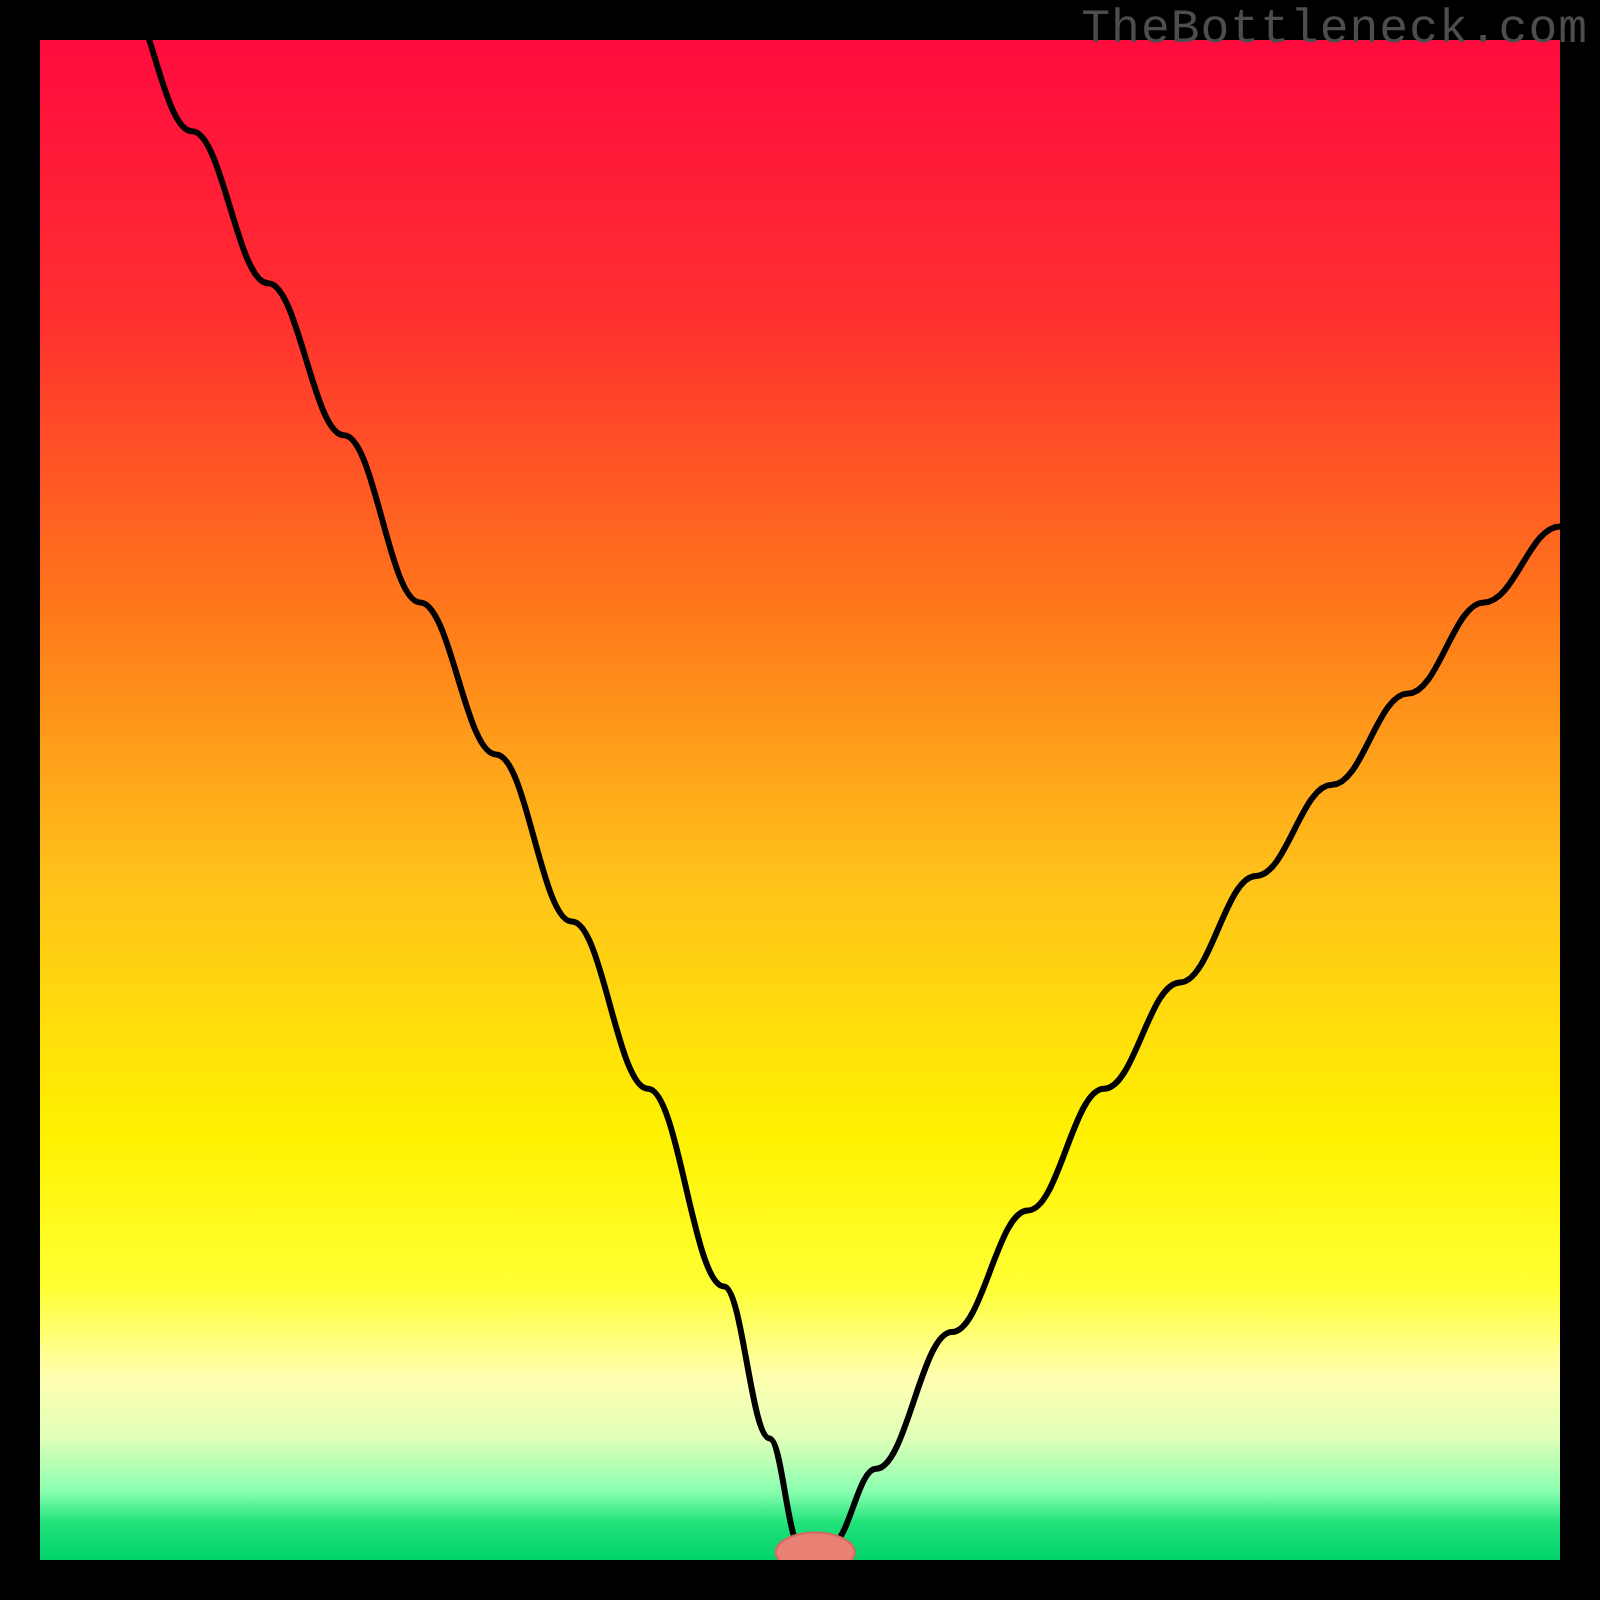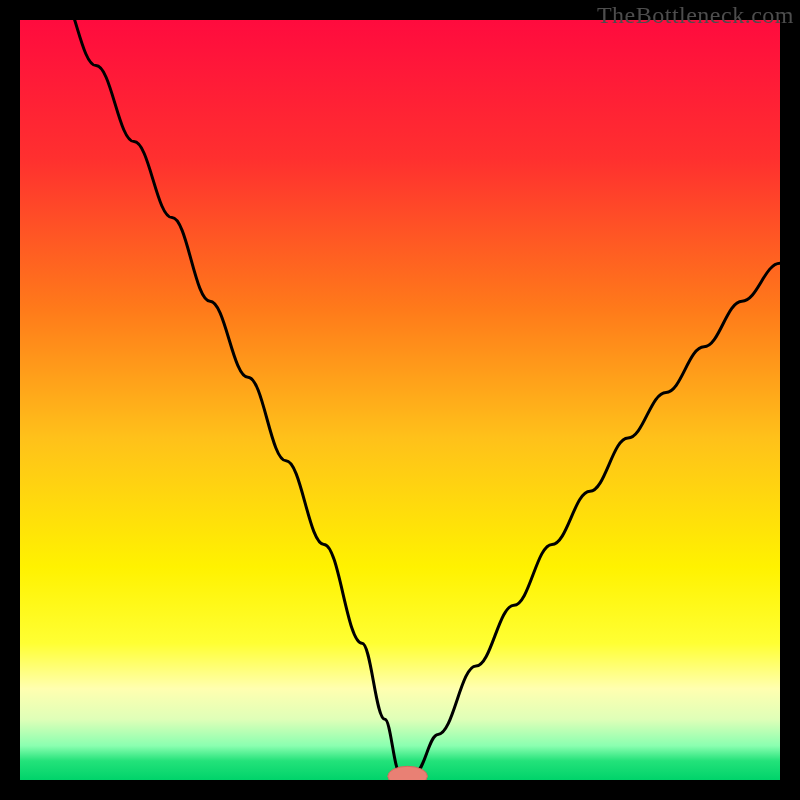--- a/index.html
+++ b/index.html
@@ -30,21 +30,21 @@
     width: 760px;
     height: 760px;
   }
   .watermark {
     position: absolute;
     top: 2px;
     right: 6px;
     color: #4d4d4d;
     font-size: 24px;
     letter-spacing: 0.5px;
-    font-family: Liberation Serif, serif;
+    font-family: Liberation Mono, monospace;
     margin-left: 48px;
   }
 </style>
 </head>
 <body>
 
 <div class="frame">
 
   <div class="plot">
     <svg viewBox="0 0 760 760" preserveAspectRatio="none">

